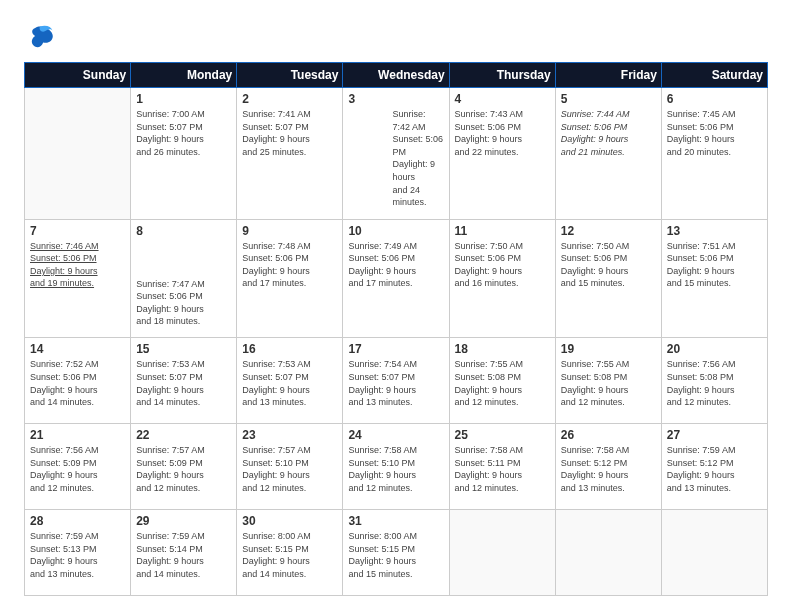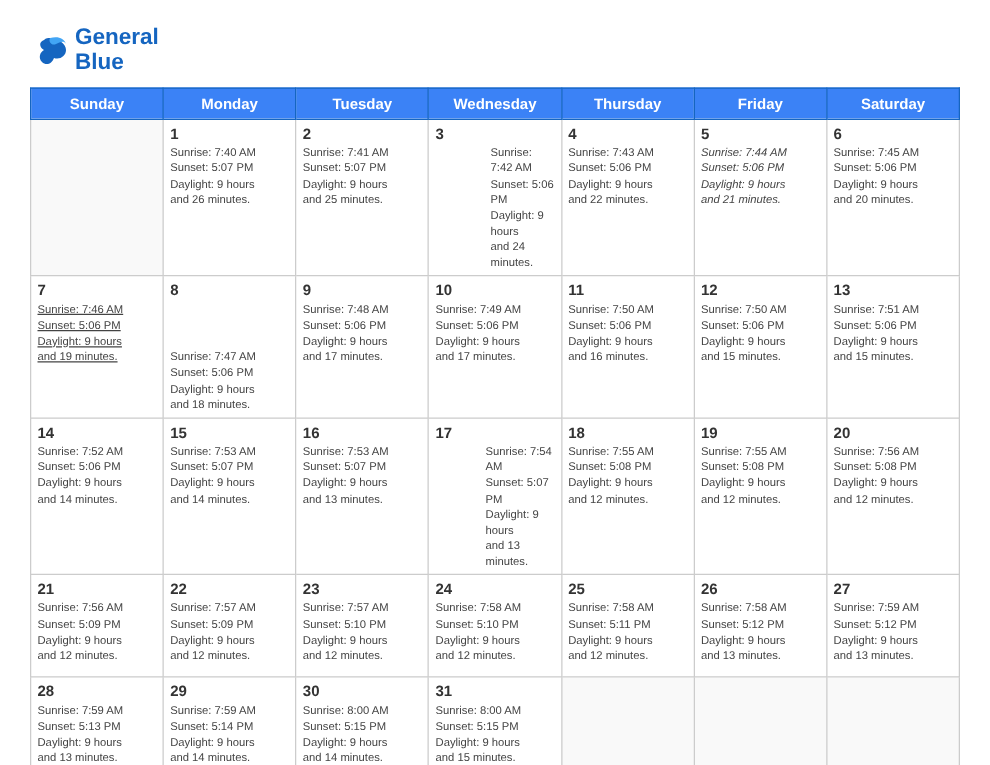--- a/index.html
+++ b/index.html
@@ -54,27 +54,27 @@
       color: #555;
     }
     .calendar {
       flex: 1;
       border: 1px solid #ccc;
       border-collapse: collapse;
       width: 100%;
       table-layout: fixed;
     }
     .calendar th {
-      background: #3b82f6;
+      background: #0f172a;
       color: #fff;
       font-size: 12px;
       font-weight: bold;
       padding: 5px 4px;
       border: 1px solid #1565c0;
-      text-align: center;
+      text-align: right;
     }
     .calendar td {
       border: 1px solid #ccc;
       vertical-align: top;
       padding: 4px 5px;
       font-size: 9.5px;
       color: #333;
       background: #fff;
       width: calc(100% / 7);
     }
@@ -99,24 +99,20 @@
 </head>
 <body>
 
 <div class="page">
   <div class="header">
     <div class="logo">
       <svg class="logo-bird" viewBox="0 0 40 40">
         <path d="M20 8 C28 8, 36 14, 36 20 C36 26, 30 30, 24 28 C22 34, 16 36, 12 32 C8 28, 10 22, 14 20 C10 18, 8 12, 14 10 C16 8, 18 8, 20 8Z" fill="#1565c0"></path>
         <path d="M20 8 C18 12, 22 16, 26 14 C30 12, 34 10, 36 14 C34 8, 28 6, 20 8Z" fill="#42a5f5"></path>
       </svg>
-      <div class="logo-text">
-        <div><span>General</span></div>
-        <div style="color:#1565c0;">Blue</div>
-      </div>
     </div>
     <div class="title-block">
       <div class="month-title"></div>
       <div class="location-title"></div>
     </div>
   </div>
 
   <table class="calendar">
     <thead>
       <tr>
@@ -127,21 +123,21 @@
           <th>Thursday</th>
           <th>Friday</th>
           <th>Saturday</th>
         </tr>
     </thead>
     <tbody id="calendar-body">
     <tr class="week-row">
           <td class="empty"></td>
           <td>
             <span class="day-number">1</span>
-            <div class="day-info" style="white-space: pre-line;">Sunrise: 7:40 AM
+            <div class="day-info" style="white-space: pre-line;">Sunrise: 7:00 AM
 Sunset: 5:07 PM
 Daylight: 9 hours
 and 26 minutes.</div>
           </td>
           <td>
             <span class="day-number">2</span>
             <div class="day-info" style="white-space: pre-line;">Sunrise: 7:41 AM
 Sunset: 5:07 PM
 Daylight: 9 hours
 and 25 minutes.</div>
@@ -243,21 +239,21 @@
           </td>
           <td>
             <span class="day-number">16</span>
             <div class="day-info" style="white-space: pre-line;">Sunrise: 7:53 AM
 Sunset: 5:07 PM
 Daylight: 9 hours
 and 13 minutes.</div>
           </td>
           <td>
             <span class="day-number">17</span>
-            <div class="day-info" style="white-space: pre-line; margin-left: 40px;">Sunrise: 7:54 AM
+            <div class="day-info" style="white-space: pre-line;">Sunrise: 7:54 AM
 Sunset: 5:07 PM
 Daylight: 9 hours
 and 13 minutes.</div>
           </td>
           <td>
             <span class="day-number">18</span>
             <div class="day-info" style="white-space: pre-line;">Sunrise: 7:55 AM
 Sunset: 5:08 PM
 Daylight: 9 hours
 and 12 minutes.</div>

